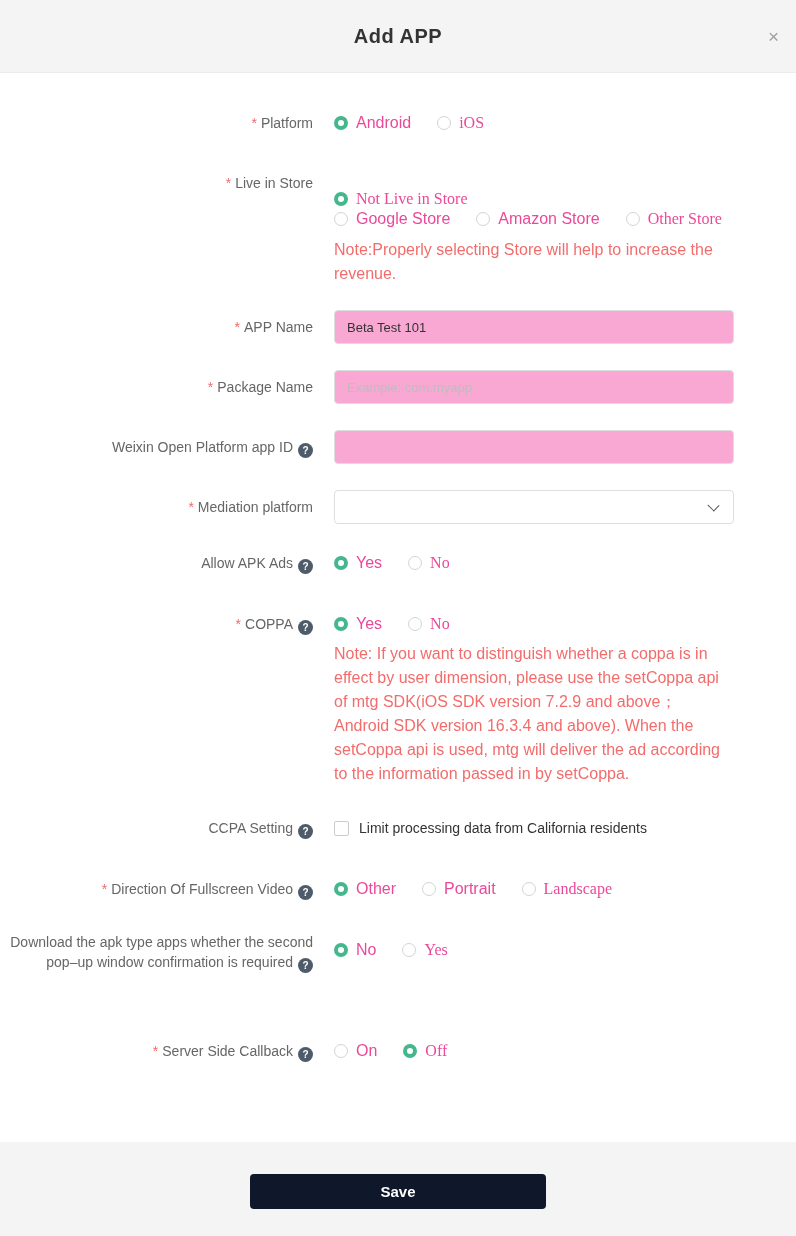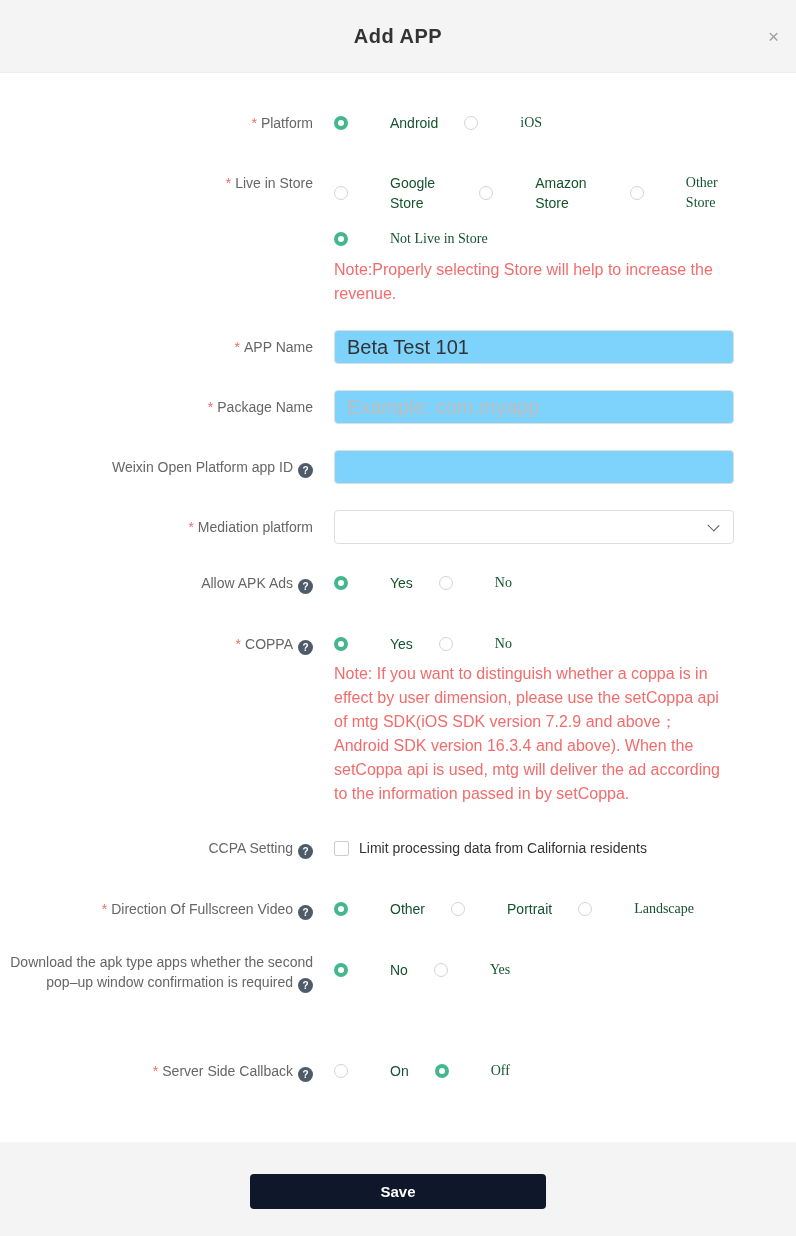--- a/index.html
+++ b/index.html
@@ -27,25 +27,25 @@
                line-height:15px; text-align:center; margin-left:5px; vertical-align:-2px;
                cursor:pointer; }
 
   
   .radio-group { display:flex; align-items:center; }
   .radio { display:inline-flex; align-items:center; cursor:pointer; margin-right:26px; }
   .radio:last-child { margin-right:0;font-family:Liberation Serif, serif; }
   .radio-dot { width:14px; height:14px; border-radius:50%; border:1px solid #d4d4d4;
                background:#fff; margin-right:8px; flex-shrink:0; }
   .radio-dot.checked { border:4px solid #45b78e; }
-  .radio-text { font-size:14px; color:#14532d; line-height:20px;margin-left:34px; }
+  .radio-text { font-size:16px; color:#ec4899; line-height:20px; }
 
   
   .text-input { width:400px; height:34px; border:1px solid #dcdfe2; border-radius:4px;
-                padding:0 12px; font-size:20px; color:#333; outline:none; background:#7dd3fc;
+                padding:0 12px; font-size:13px; color:#333; outline:none; background:#f9a8d4;
                 font-family:"Liberation Sans","DejaVu Sans",sans-serif; }
   .text-input::placeholder { color:#bdbdbd; }
   .select-box { position:relative; width:400px; height:34px; border:1px solid #dcdfe2;
                 border-radius:4px; background:#fff; cursor:pointer; }
   .chevron-down { position:absolute; right:15px; top:11px; width:9px; height:9px;
                   border-right:1.5px solid #555; border-bottom:1.5px solid #555;
                   transform:rotate(45deg) scaleY(0.9); transform-origin:center; margin-top:-1px; }
 
   
   .checkbox-row { display:flex; align-items:center; cursor:pointer; }
@@ -93,38 +93,38 @@
             <span class="radio-dot"></span>
             <span class="radio-text">iOS</span>
           </label>
         </div>
       </div>
     </div>
 
     <div class="form-row mb24">
       <div class="row-label"><span class="asterisk">*</span><span>Live in Store</span></div>
       <div class="row-control">
+        <div class="radio-group mt16">
+          <label class="radio">
+            <span class="radio-dot checked"></span>
+            <span class="radio-text">Not Live in Store</span>
+          </label>
+        </div>
         <div class="radio-group">
           <label class="radio">
             <span class="radio-dot"></span>
             <span class="radio-text">Google Store</span>
           </label>
           <label class="radio">
             <span class="radio-dot"></span>
             <span class="radio-text">Amazon Store</span>
           </label>
           <label class="radio">
             <span class="radio-dot"></span>
             <span class="radio-text">Other Store</span>
-          </label>
-        </div>
-        <div class="radio-group mt16">
-          <label class="radio">
-            <span class="radio-dot checked"></span>
-            <span class="radio-text">Not Live in Store</span>
           </label>
         </div>
         <div class="note">Note:Properly selecting Store will help to increase the revenue.</div>
       </div>
     </div>
 
     <div class="form-row mb26">
       <div class="row-label pad"><span class="asterisk">*</span><span>APP Name</span></div>
       <div class="row-control">
         <input class="text-input" type="text" value="Beta Test 101" style="">

